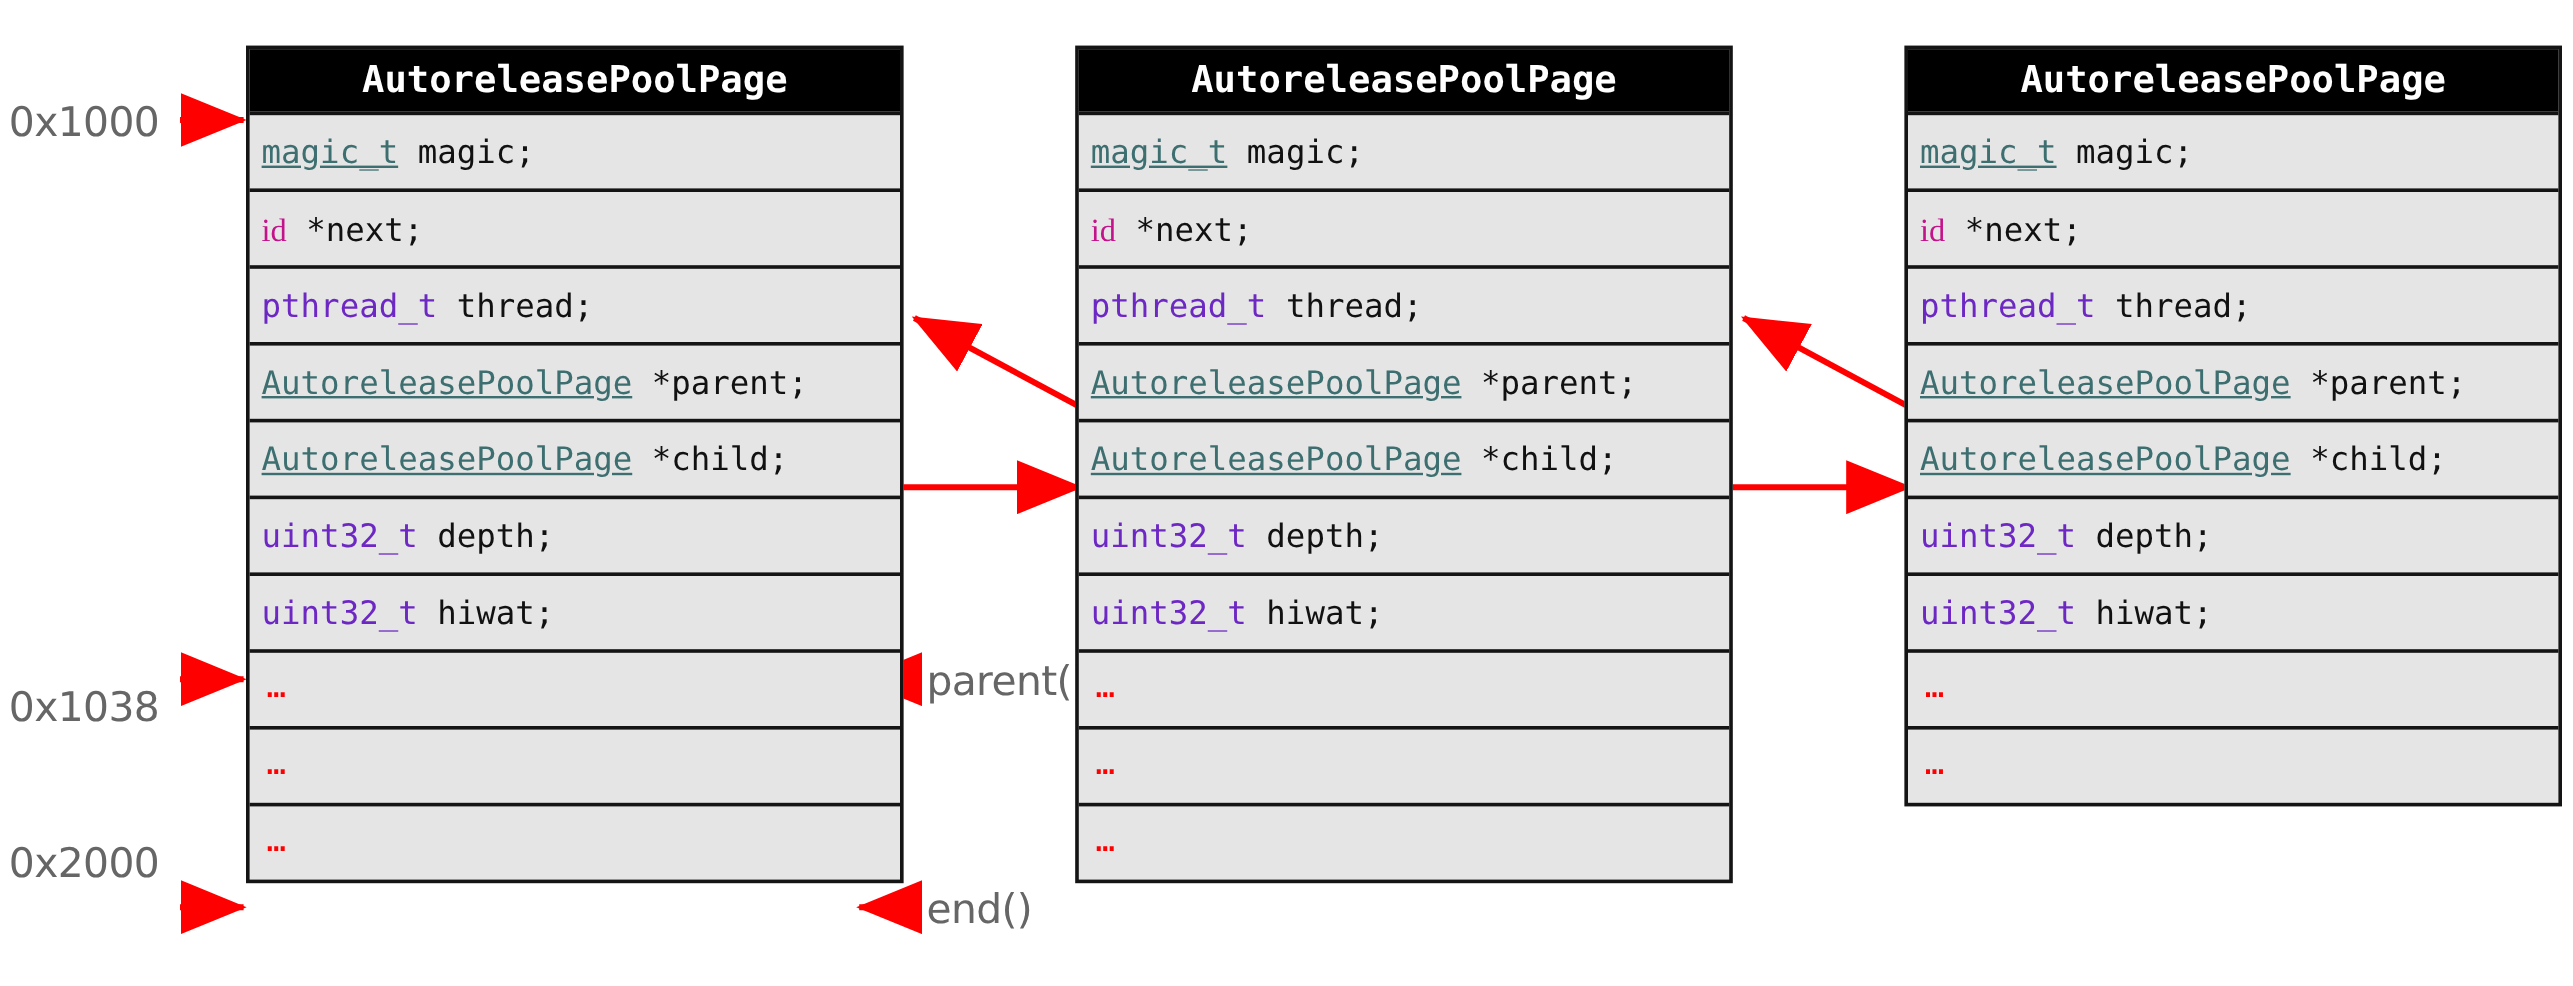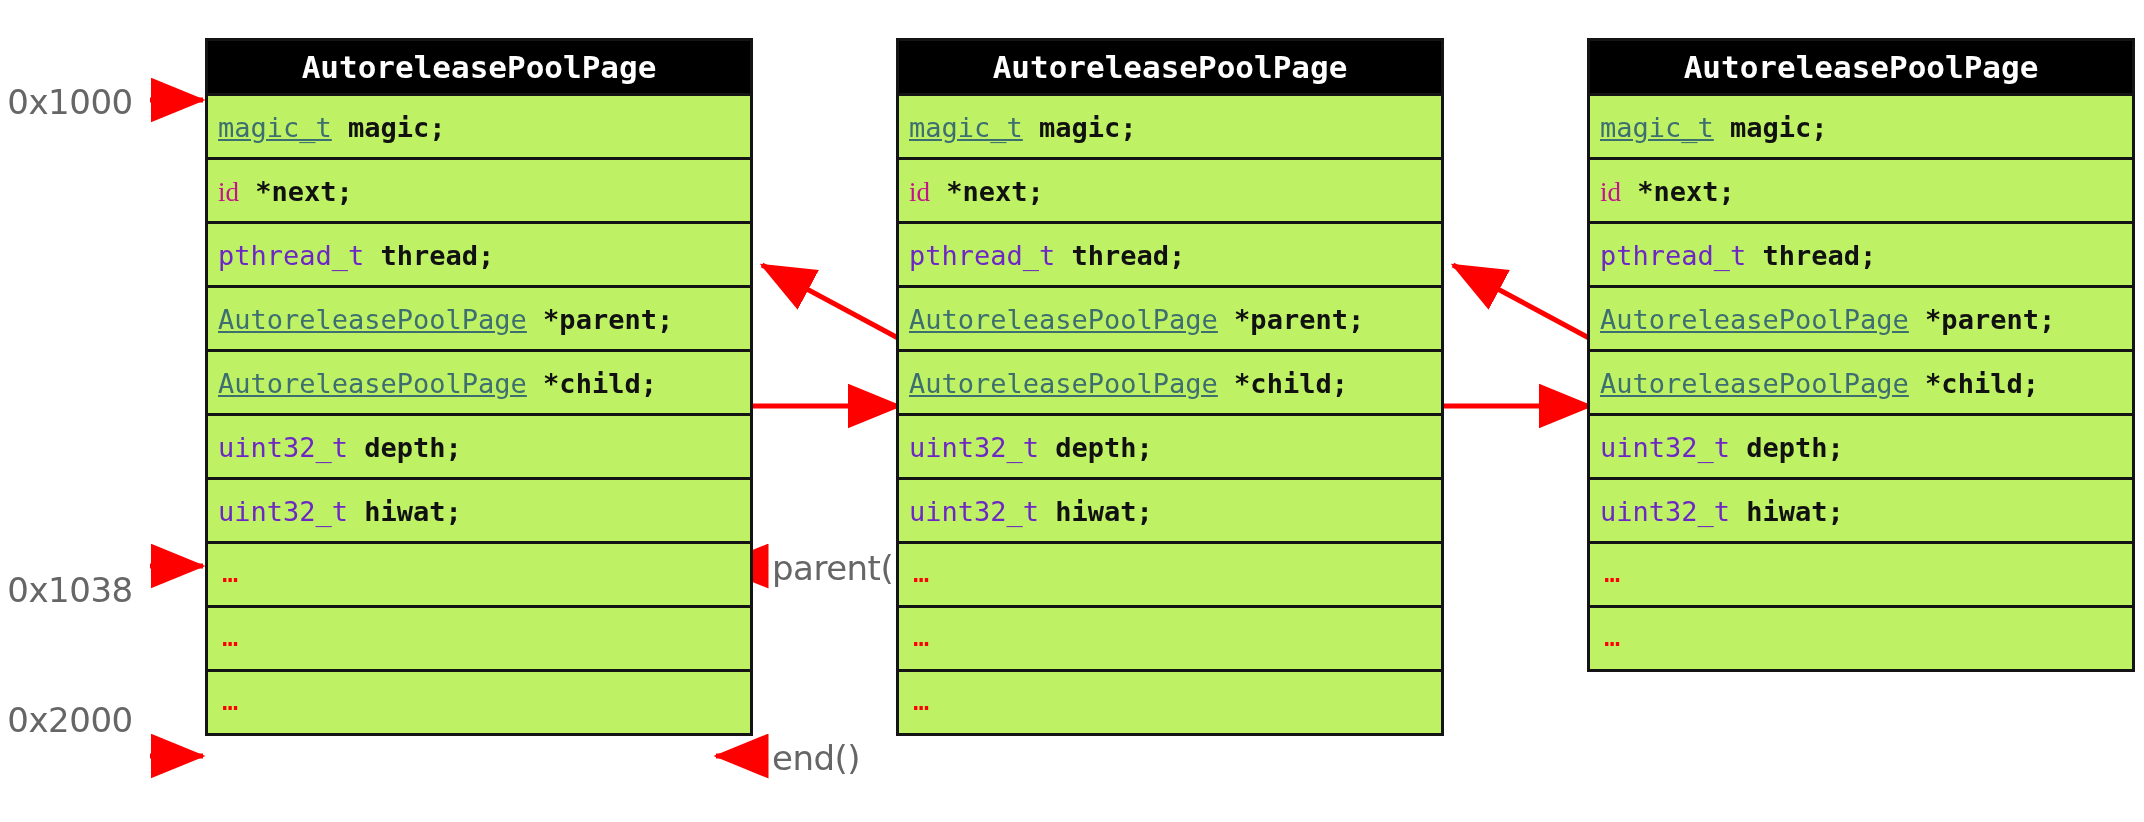--- a/index.html
+++ b/index.html
@@ -33,21 +33,21 @@
     text-align: center;
     width: 140px;
   }
 
   
   .page-box {
     position: absolute;
     width: 548px;
     box-sizing: border-box;
     border: 3px solid #141414;
-    background: #bef264;
+    background: #e5e5e5;
   }
   .box-header {
     background: #000000;
     color: #ffffff;
     font-family: "DejaVu Sans Mono", "Liberation Mono", monospace;
     font-weight: bold;
     font-size: 31px;
     height: 52px;
     line-height: 52px;
     text-align: center;
@@ -64,21 +64,21 @@
     font-size: 27px;
     color: #111111;
     white-space: nowrap;
     overflow: hidden;
     box-sizing: border-box;
   }
   .field-row:first-of-type { border-top: none; }
   .field-row .t-teal    { color: #3d6e70; text-decoration: underline; }
   .field-row .t-magenta { color: #c4138a; font-family: Liberation Serif, serif; }
   .field-row .t-purple  { color: #6d28c4; }
-  .field-row .t-plain   { color: #111111; font-weight: bold; }
+  .field-row .t-plain   { color: #111111; }
 
   .ellipsis-row {
     height: 64px;
     line-height: 58px;
     border-top: 3px solid #141414;
     padding-left: 14px;
     font-family: "DejaVu Sans Mono", "Liberation Mono", monospace;
     font-size: 27px;
     color: #ff0000;
     box-sizing: border-box;

